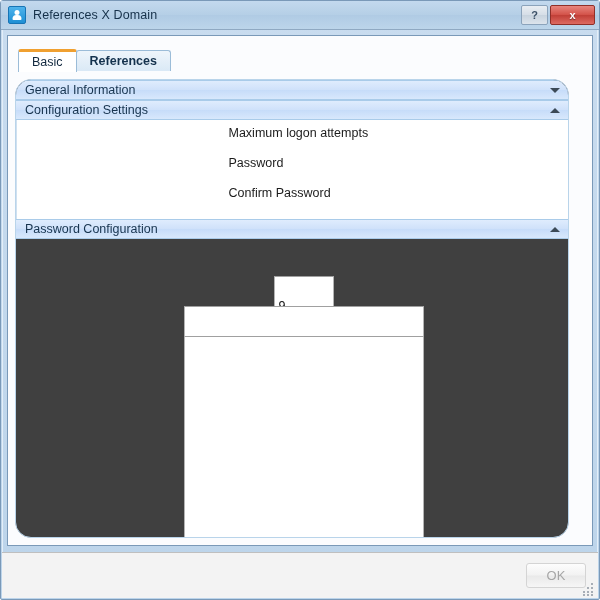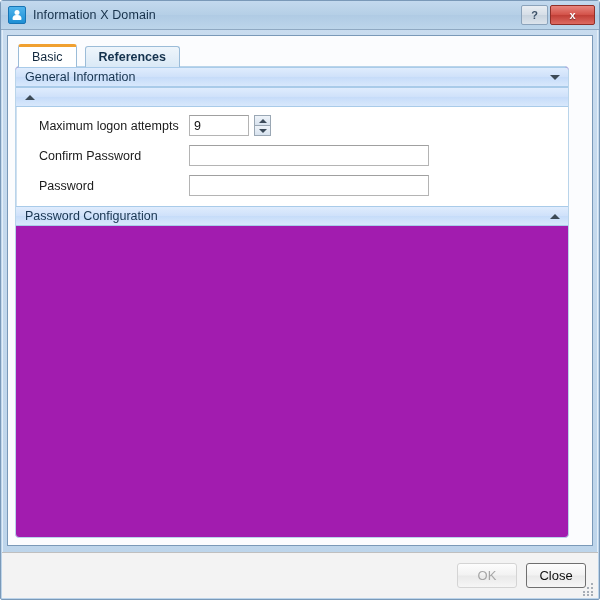--- a/index.html
+++ b/index.html
@@ -118,28 +118,27 @@
     border: 1px solid #7a99b8;
     display: flex;
     flex-direction: column;
     min-height: 0;
     position: relative;
   }
 
   
   #tabstrip {
     flex: 0 0 auto;
-    height: 31px;
+    height: 44px;
     padding: 5px 0 0 10px;
     box-sizing: border-box;
     display: flex;
-    align-items: flex-end;
+    align-items: center;
     background: #fbfcfe;
     position: relative;
-    gap: 9px;
   }
   .tab {
     height: 21px;
     padding: 0 13px;
     box-sizing: border-box;
     display: flex;
     align-items: center;
     font-size: 12.5px;
     color: #14324d;
     border: 1px solid #9bbcd8;
@@ -160,23 +159,23 @@
     background: linear-gradient(to bottom, #eef5fb 0%, #dae9f6 100%);
     margin-left: -1px;
     z-index: 1;
     font-weight: bold;
   }
 
   
   #tabbody {
     flex: 1 1 auto;
     margin: 0 23px 7px 7px;
-    background: #a21caf;
+    background: #404040;
     border: 1px solid #b9d4ea;
-    border-radius: 4px;
+    border-radius: 16px;
     overflow: hidden;
     position: relative;
     min-height: 0;
     margin-top: -1px;
   }
 
   
   .panel { width: 100%; }
   .panel-header {
     height: 20px;
@@ -219,20 +218,21 @@
   }
 
   
   .form-row {
     display: flex;
     align-items: center;
     height: 25px;
     margin: 0 0 5px 0;
     padding-left: 22px;
     box-sizing: border-box;
+    flex-direction: column;
   }
   .form-row:last-child { margin-bottom: 0; }
   .field-label {
     font-size: 12.5px;
     color: #1b1b1b;
     white-space: nowrap;
   }
   .lbl-w1 { width: 150px; flex: 0 0 150px; }
   .lbl-w2 { width: 136px; flex: 0 0 136px; }
 
@@ -341,21 +341,21 @@
 </head>
 <body>
 
 <div id="window">
 
   <div id="titlebar">
     <div id="app-icon">
       <span class="glyph"></span>
       <span class="glyph2"></span>
     </div>
-    <div id="title-text">Information X Domain</div>
+    <div id="title-text">References X Domain</div>
     <div id="titlebar-spacer"></div>
     <div class="win-btn" id="help-btn">?</div>
     <div class="win-btn" id="close-btn">x</div>
   </div>
 
   <div id="client">
 
     <div id="tabstrip">
       <div class="tab active">
         <span>Basic</span>
@@ -369,63 +369,63 @@
 
       <div class="panel">
         <div class="panel-header">
           <span class="ph-title">General Information</span>
           <span class="chev down"></span>
         </div>
       </div>
 
       <div class="panel">
         <div class="panel-header">
+          <span class="ph-title">Configuration Settings</span>
           <span class="chev up"></span>
         </div>
         <div class="panel-body">
 
           <div class="form-row">
             <span class="field-label lbl-w1">Maximum logon attempts</span>
             <input class="text-input num-input" type="text" value="9" style="">
             <span class="spinner">
               <span class="spin-btn">
                   <i class="spin-tri-up"></i>
                 </span>
               <span class="spin-btn">
                   <i class="spin-tri-down"></i>
                 </span>
             </span>
           </div>
 
           <div class="form-row">
-            <span class="field-label lbl-w1">Confirm Password</span>
+            <span class="field-label lbl-w1">Password</span>
             <input class="text-input pw-input" type="password" value="" style="">
           </div>
 
           <div class="form-row">
-            <span class="field-label lbl-w1">Password</span>
+            <span class="field-label lbl-w1">Confirm Password</span>
             <input class="text-input pw-input" type="password" value="" style="">
           </div>
 
         </div>
       </div>
 
       <div class="panel">
         <div class="panel-header">
           <span class="ph-title">Password Configuration</span>
           <span class="chev up"></span>
         </div>
       </div>
 
     </div>
   </div>
 
   <div id="footer">
     <div class="dlg-btn disabled">OK</div>
-    <div class="dlg-btn normal">Close</div>
     <div id="resize-grip">
         <i style="left: 9px; top: 0px;"></i>
         <i style="left: 5px; top: 4px;"></i>
         <i style="left: 9px; top: 4px;"></i>
         <i style="left: 1px; top: 8px;"></i>
         <i style="left: 5px; top: 8px;"></i>
         <i style="left: 9px; top: 8px;"></i>
         <i style="left: 1px; top: 11px;"></i>
         <i style="left: 5px; top: 11px;"></i>
         <i style="left: 9px; top: 11px;"></i>

